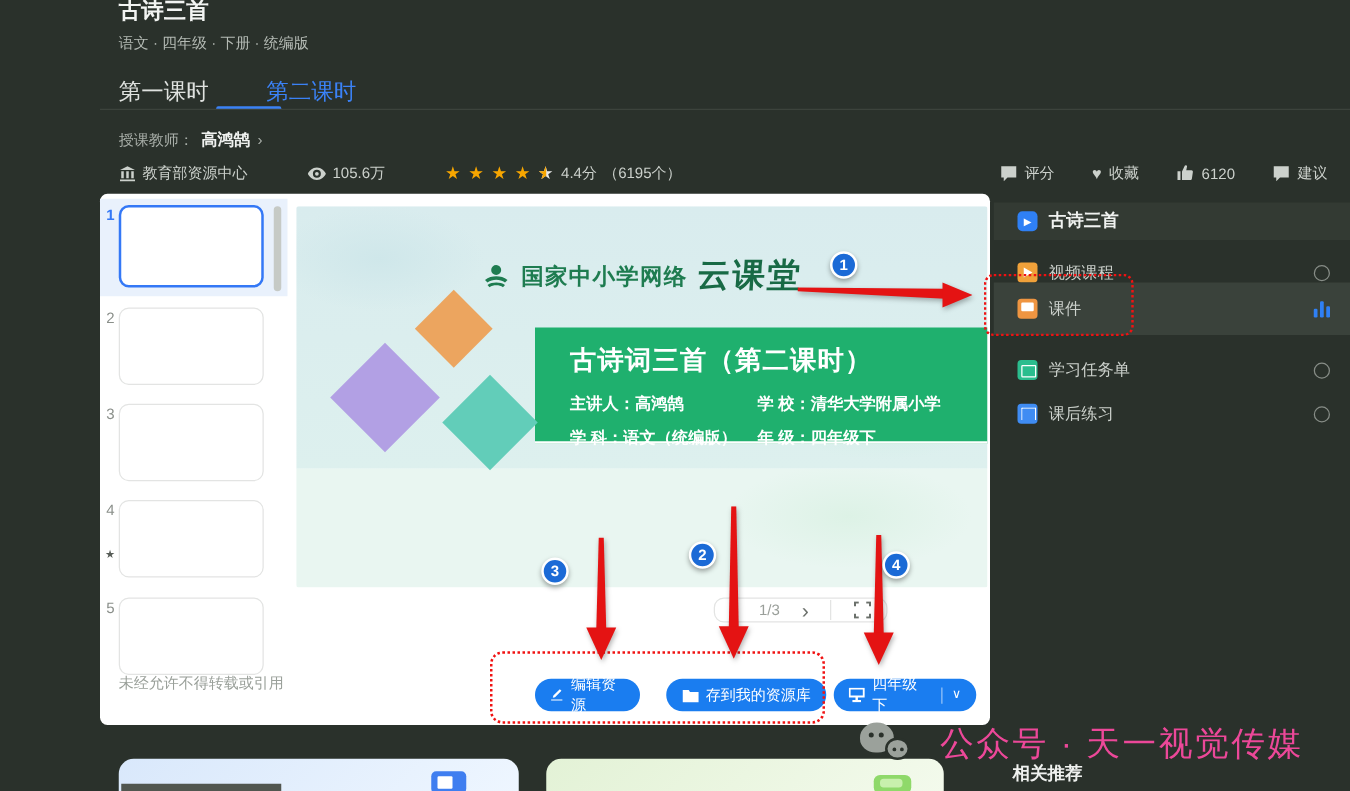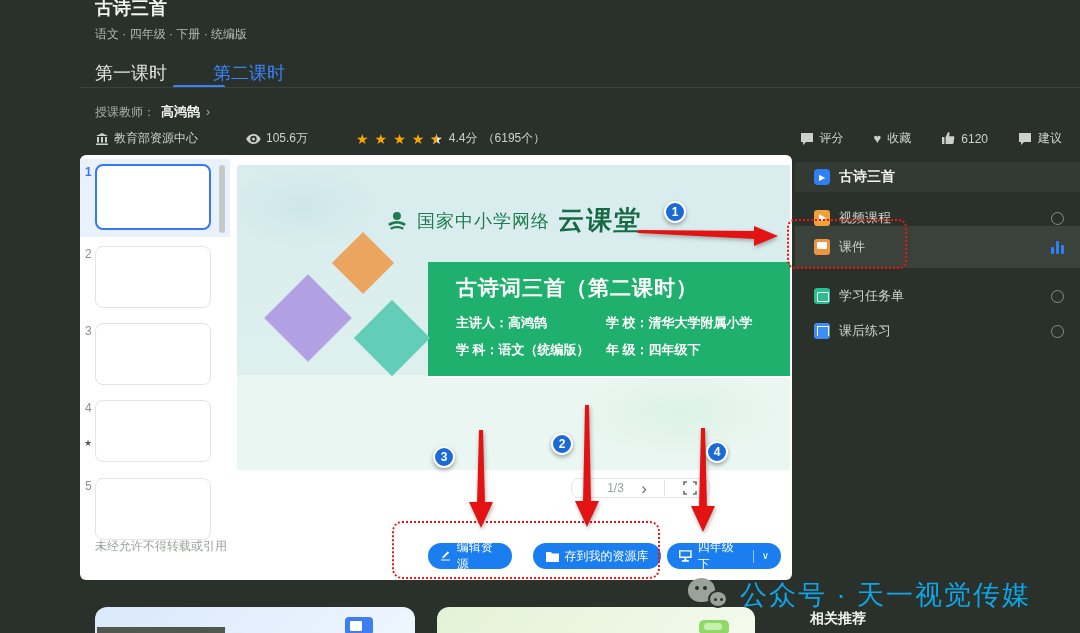--- a/index.html
+++ b/index.html
@@ -53,23 +53,23 @@
   
   .slide { position:absolute; left:157px; top:10px; width:553px; height:305px; overflow:hidden; border-radius:2px; }
   .slide-top { position:absolute; left:0; top:0; width:553px; height:210px;
     background:
       radial-gradient(120px 60px at 12% 20%, #cfe7ea 0%, rgba(207,231,234,0) 70%),
       radial-gradient(150px 80px at 85% 70%, #cfeee4 0%, rgba(207,238,228,0) 70%),
       linear-gradient(180deg,#d9ecee 0%, #ddf0ee 100%); }
   .slide-bottom { position:absolute; left:0; top:210px; width:553px; height:95px;
     background: radial-gradient(140px 60px at 80% 40%, #ddf2e6 0%, rgba(221,242,230,0) 70%), #e9f6f1; }
   .logo-row { position:absolute; left:0; top:38px; width:553px; display:flex; justify-content:center; align-items:center; gap:8px; }
-  .logo-prefix { font-size:18px; font-weight:normal; color:#1e7c50; letter-spacing:1px; }
+  .logo-prefix { font-size:18px; font-weight:bold; color:#1e7c50; letter-spacing:1px; }
   .logo-brand { font-family:"DejaVu Serif","Liberation Serif",serif; font-size:26px; font-weight:bold; color:#186a45; transform:skewX(-4deg); letter-spacing:2px; }
-  .green-block { position:absolute; left:191px; top:97px; width:362px; height:116px; background:#1fb06e; border-bottom:2px solid #ffffff; }
+  .green-block { position:absolute; left:191px; top:97px; width:362px; height:93px; background:#1fb06e; border-bottom:2px solid #ffffff; }
   .slide-title { position:absolute; left:28px; top:12px; font-size:21px; font-weight:bold; color:#ffffff; letter-spacing:1px; }
   .slide-info { position:absolute; left:28px; top:52px; width:320px; display:grid; grid-template-columns:150px 1fr; row-gap:9px; font-size:13px; font-weight:bold; color:#ffffff; }
   .diamond { position:absolute; }
   .diamond span { display:block; transform:rotate(45deg); }
   .dm-purple span { width:62px; height:62px; background:#b2a0e4; }
   .dm-orange span { width:44px; height:44px; background:#eca55f; }
   .dm-teal  span  { width:54px; height:54px; background:#62cdb9; }
 
   
   .pager { position:absolute; left:491px; top:323px; width:139px; height:20px; background:#fff; border:1px solid #e3e4e3; border-radius:8px; display:flex; align-items:center; justify-content:space-between; padding:0 12px; }
@@ -99,21 +99,21 @@
   .ic-task { background:#2bbd8e; } .ic-task::after{ content:""; position:absolute; left:3px; top:4px; width:10px; height:8px; border:1.5px solid #fff; border-radius:1px; }
   .ic-exercise { background:#3f8cf3; } .ic-exercise::after{ content:""; position:absolute; left:3px; top:3px; width:10px; height:9px; border:1.5px solid #fff; border-bottom:none; border-radius:1px 1px 0 0; }
   .related-title { left:810px; top:610px; font-size:14px; font-weight:bold; color:#f0f2f0; }
 
   
   .badge { position:absolute; width:22px; height:22px; border-radius:50%; background:#1b6ad6; border:2px solid #fff; box-shadow:0 2px 4px rgba(0,0,0,.35); color:#fff; font-size:12px; font-weight:bold; display:flex; align-items:center; justify-content:center; z-index:30; }
   .dashed-rect { position:absolute; border:2px dotted #f01212; z-index:25; }
   .arrow-svg { position:absolute; z-index:28; filter:drop-shadow(1px 2px 2px rgba(0,0,0,.3)); }
 
   
-  .watermark { position:absolute; left:688px; top:577px; display:flex; align-items:center; gap:10px; color:#0ea5e9; font-size:27px; letter-spacing:2px; z-index:40; }
+  .watermark { position:absolute; left:688px; top:577px; display:flex; align-items:center; gap:22px; color:#ec4899; font-size:27px; letter-spacing:2px; z-index:40; }
   .wx-ic { position:relative; width:42px; height:34px; }
   .wx-big { position:absolute; left:0; top:0; width:27px; height:24px; background:#9ba19b; border-radius:50% 50% 46% 46%; }
   .wx-big::before,.wx-big::after { content:""; position:absolute; top:8px; width:4px; height:4px; border-radius:50%; background:#2a312b; }
   .wx-big::before{ left:7px; } .wx-big::after{ left:15px; }
   .wx-small { position:absolute; left:20px; top:12px; width:20px; height:18px; background:#9ba19b; border-radius:50%; border:2px solid #2a312b; }
   .wx-small::before,.wx-small::after { content:""; position:absolute; top:6px; width:3px; height:3px; border-radius:50%; background:#2a312b; }
   .wx-small::before{ left:4px; } .wx-small::after{ left:10px; }
 
   .card { position:absolute; top:607px; height:26px; border-radius:12px 12px 0 0; overflow:hidden; }
   .card-blue { left:95px; width:320px; background:linear-gradient(135deg,#d9e8fb 0%,#eef6ff 100%); }

